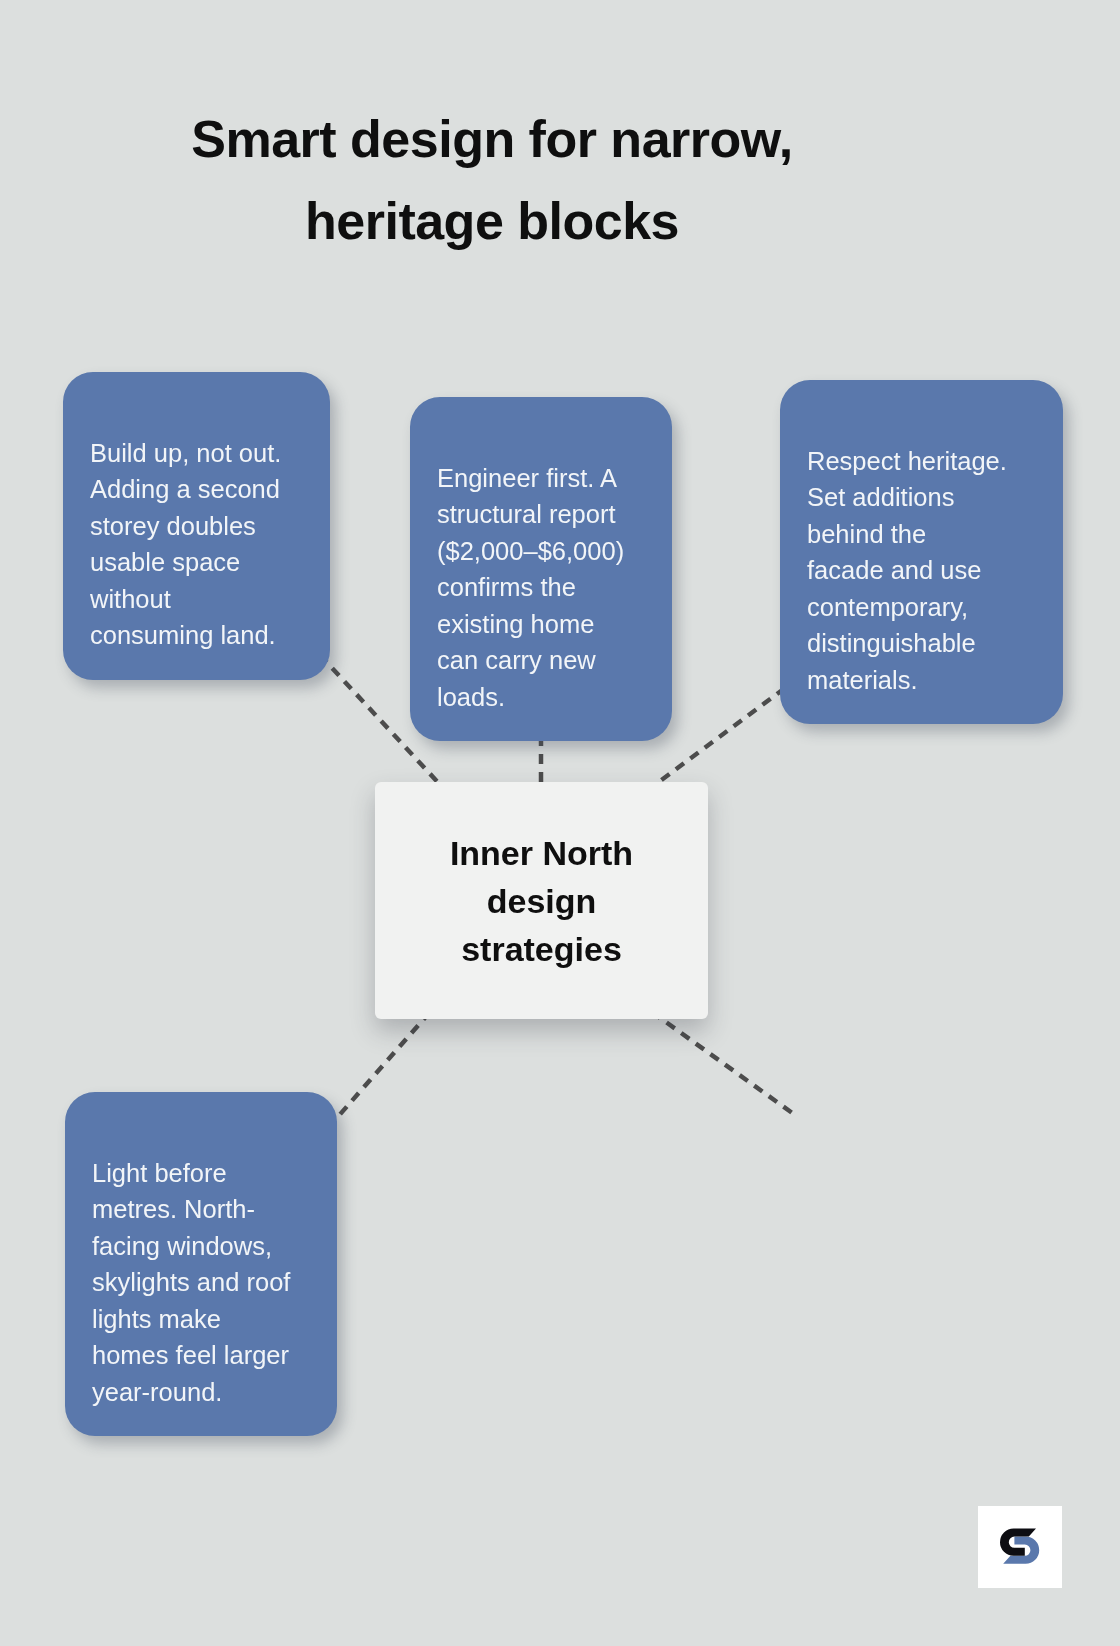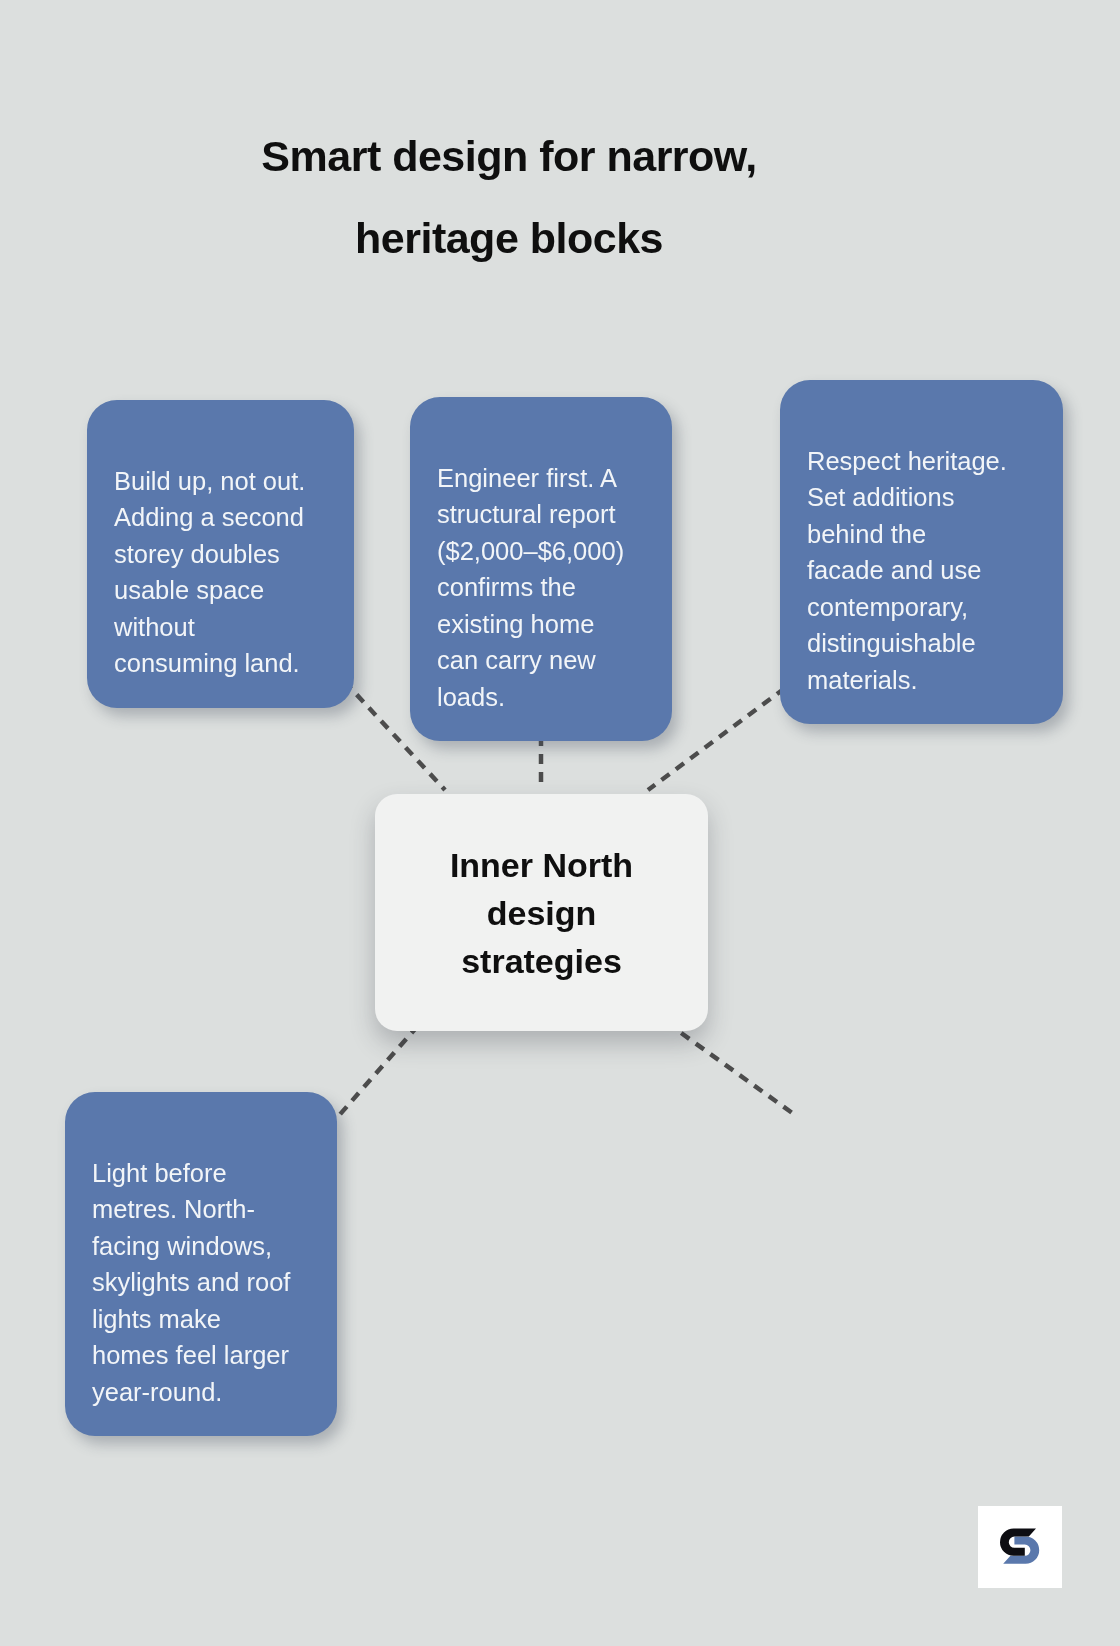--- a/index.html
+++ b/index.html
@@ -9,23 +9,23 @@
     height: 1646px;
     background: var(--bg, #dcdfde);
     font-family: "Liberation Sans", sans-serif;
     overflow: hidden;
   }
   .title {
     position: absolute;
     top: 98px;
     left: 0;
     width: 984px;
-    margin: 17px;
+    margin: 0;
     text-align: center;
-    font-size: 43px;
+    font-size: 52px;
     font-weight: 700;
     line-height: 82px;
     letter-spacing: -0.5px;
     color: var(--ink, #0f0f0f);
     white-space: pre-line;
   }
   .connectors {
     position: absolute;
     left: 0; top: 0;
     width: 1120px; height: 1646px;
@@ -39,36 +39,35 @@
     position: absolute;
     background: var(--accent, #5a78ac);
     color: var(--card-ink, #f2f5f8);
     border-radius: 30px;
     padding: 26px 27px;
     font-size: 25.5px;
     line-height: 36.5px;
     white-space: pre-line;
     box-shadow: 6px 8px 14px rgba(70, 80, 95, 0.33);
   }
-  .card-1 { left: 63px;  top: 400px; width: 213px; margin-left: 24px; }
+  .card-1 { left: 63px;  top: 372px; width: 213px; }
   .card-2 { left: 410px; top: 397px; width: 208px; }
   .card-3 { left: 780px; top: 380px; width: 229px; }
   .card-4 { left: 65px;  top: 1092px; width: 218px; }
   .card-5 { left: 782px; top: 1092px; width: 223px; }
   .center-node {
     position: absolute;
     left: 375px; top: 782px;
     width: 333px; height: 237px;
     background: var(--node-bg, #f1f2f1);
-    border-radius: 22px;
+    border-radius: 6px;
     box-shadow: 0 12px 24px rgba(50, 55, 65, 0.28);
     display: flex;
     align-items: center;
     justify-content: center;
-    margin-top: 12px;
   }
   .center-node .label {
     font-size: 34px;
     font-weight: 700;
     line-height: 48px;
     color: var(--ink, #0f0f0f);
     text-align: center;
     white-space: pre-line;
   }
   .logo-badge {

